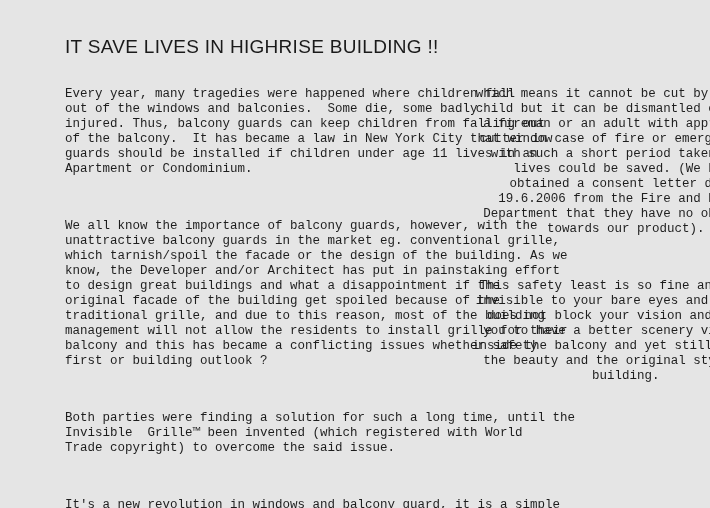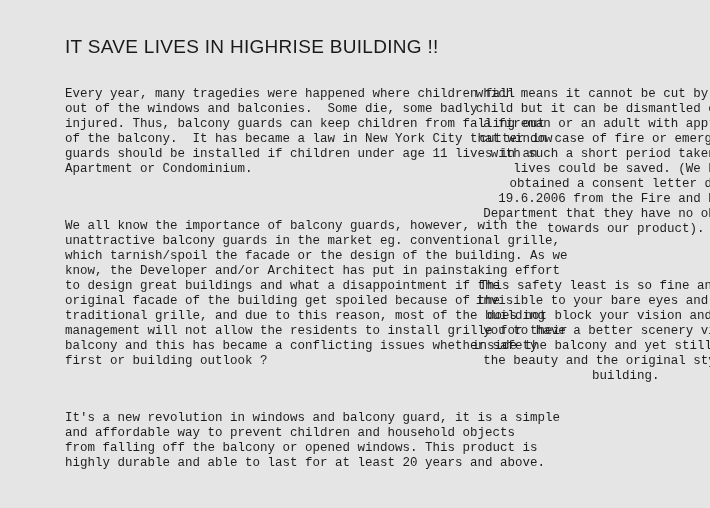--- a/index.html
+++ b/index.html
@@ -71,20 +71,23 @@
     <p class="para">We all know the importance of balcony guards, however, with the
 unattractive balcony guards in the market eg. conventional grille,
 which tarnish/spoil the facade or the design of the building. As we
 know, the Developer and/or Architect has put in painstaking effort
 to design great buildings and what a disappointment if the
 original facade of the building get spoiled because of the
 traditional grille, and due to this reason, most of the building
 management will not allow the residents to install grille for their
 balcony and this has became a conflicting issues whether safety
 first or building outlook ?</p>
+    <p class="para">Both parties were finding a solution for such a long time, until the
+Invisible  Grille™ been invented (which registered with World
+Trade copyright) to overcome the said issue.</p>
     <p class="para">It's a new revolution in windows and balcony guard, it is a simple
 and affordable way to prevent children and household objects
 from falling off the balcony or opened windows. This product is
 highly durable and able to last for at least 20 years and above.</p>
     
   </div>
 
   <div class="col col-right">
     <p class="para">which means it cannot be cut by a little
 child but it can be dismantled easily by

